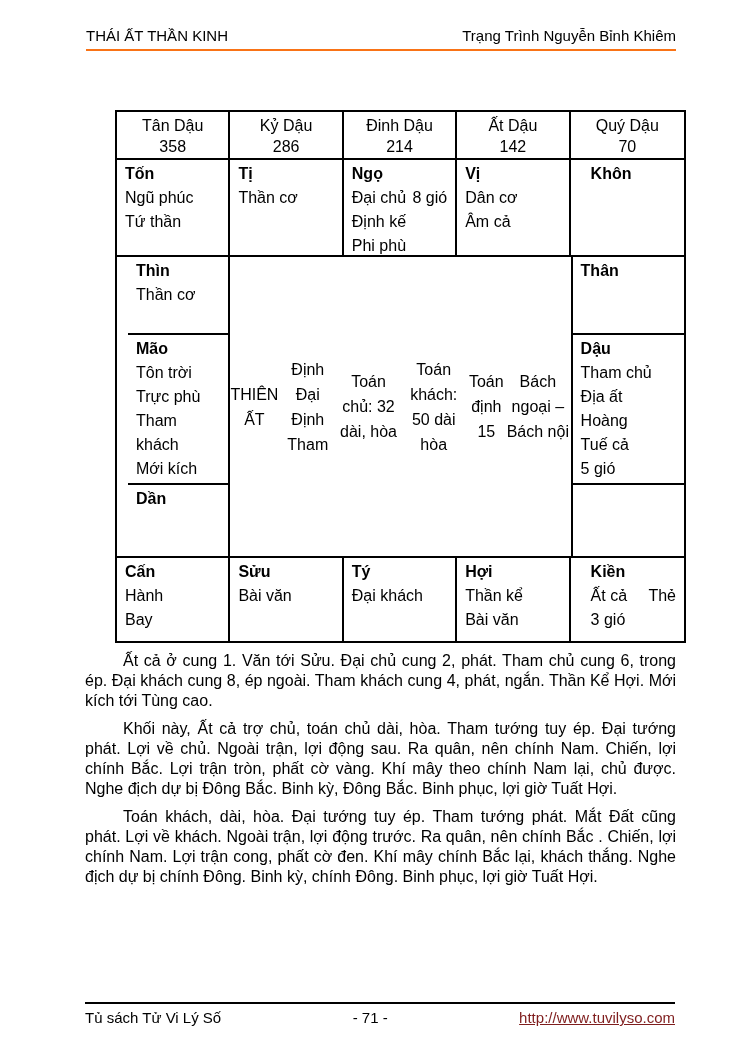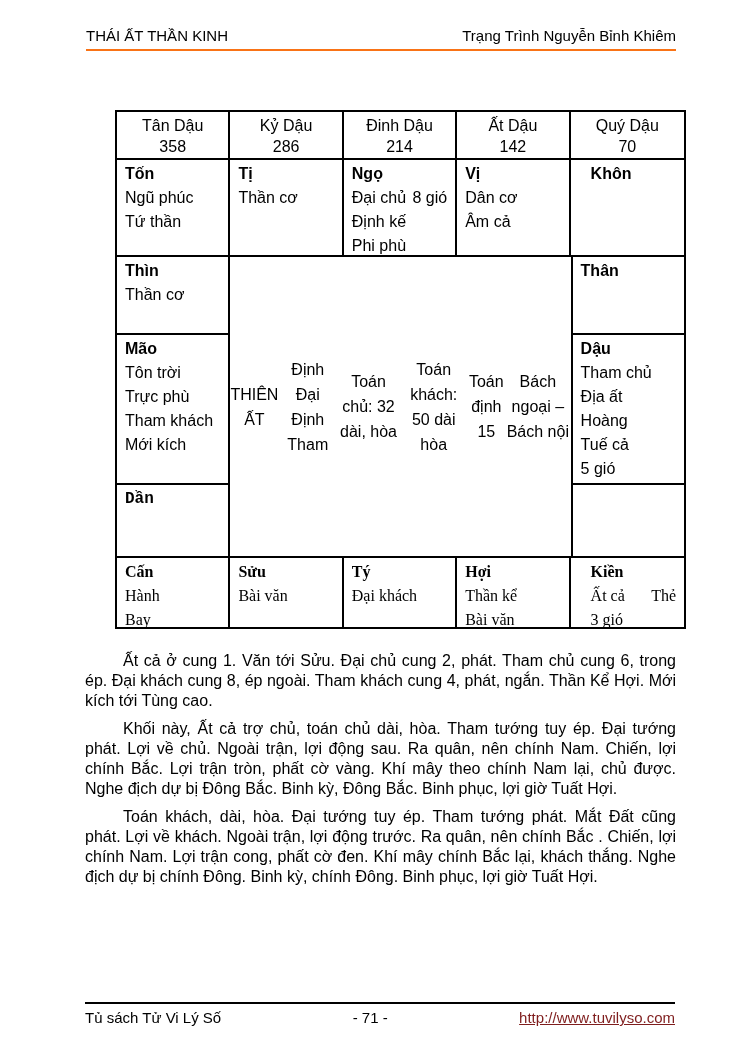--- a/index.html
+++ b/index.html
@@ -41,34 +41,34 @@
     border-right: 2px solid #000; overflow: hidden;
   }
   .cell:last-child { border-right: none; padding-left: 20px; }
   .branch { font-weight: bold; }
 
   .mid {
     display: grid; grid-template-columns: 1fr 3fr 1fr;
     height: 299px; border-bottom: 2px solid #000;
   }
   .side-col { display: flex; flex-direction: column; overflow: hidden; }
-  .left-col  { border-right: 2px solid #000; }
+  .left-col  { border-right: 2px solid #000; padding-left: 11px; }
   .right-col { border-left: 2px solid #000; }
   .side-cell { padding: 2px 8px 0 8px; line-height: 24px; overflow: hidden; }
   .sc-top { height: 74px;  border-bottom: 2px solid #000; }
   .sc-mid { height: 146px; border-bottom: 2px solid #000; }
-  .sc-bot { flex: 1; font-family: Liberation Mono, monospace; }
+  .sc-bot { flex: 1; }
 
   .center-cell {
     display: flex; flex-direction: row;
     justify-content: center; align-items: center;
     text-align: center; line-height: 25px; overflow: hidden;
   }
 
-  .bottom-row { height: 69px; font-family: Liberation Serif, serif; }
+  .bottom-row { height: 83px; }
   .split-line { display: flex; justify-content: space-between; }
 
   
   .body-text {
     position: absolute; left: 85px; top: 651px; width: 591px;
     font-size: 16px; line-height: 20px; text-align: justify;
   }
   .body-text p { margin: 0 0 8px 0; text-indent: 38px; }
 
   

